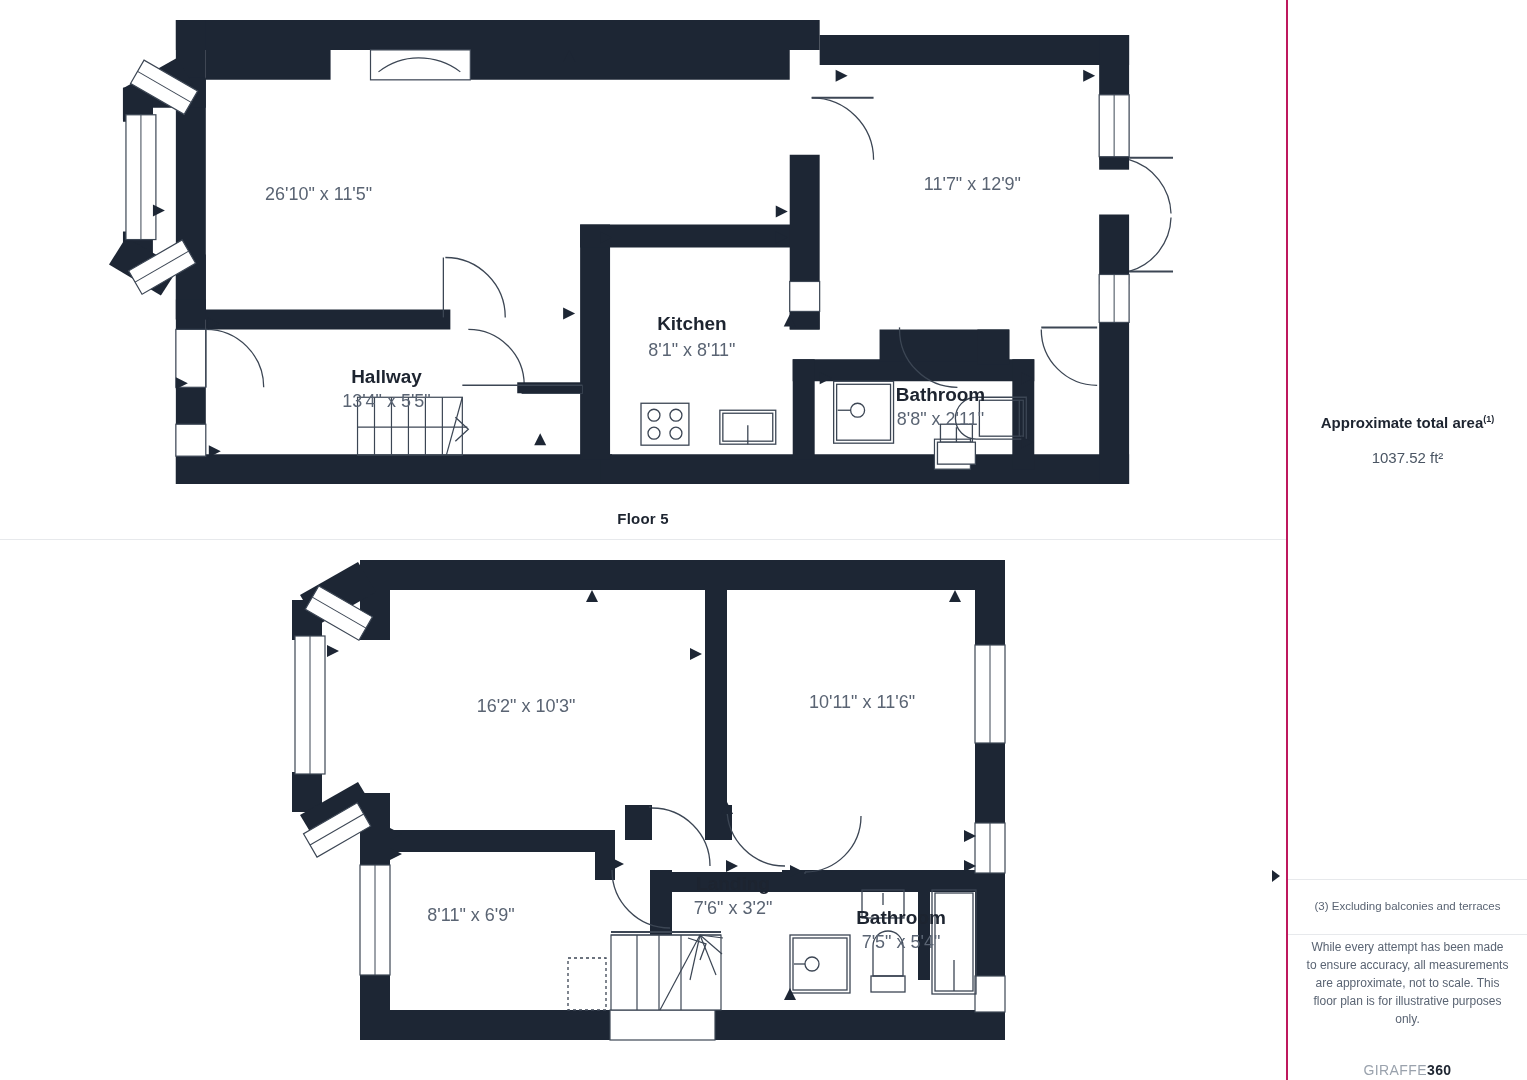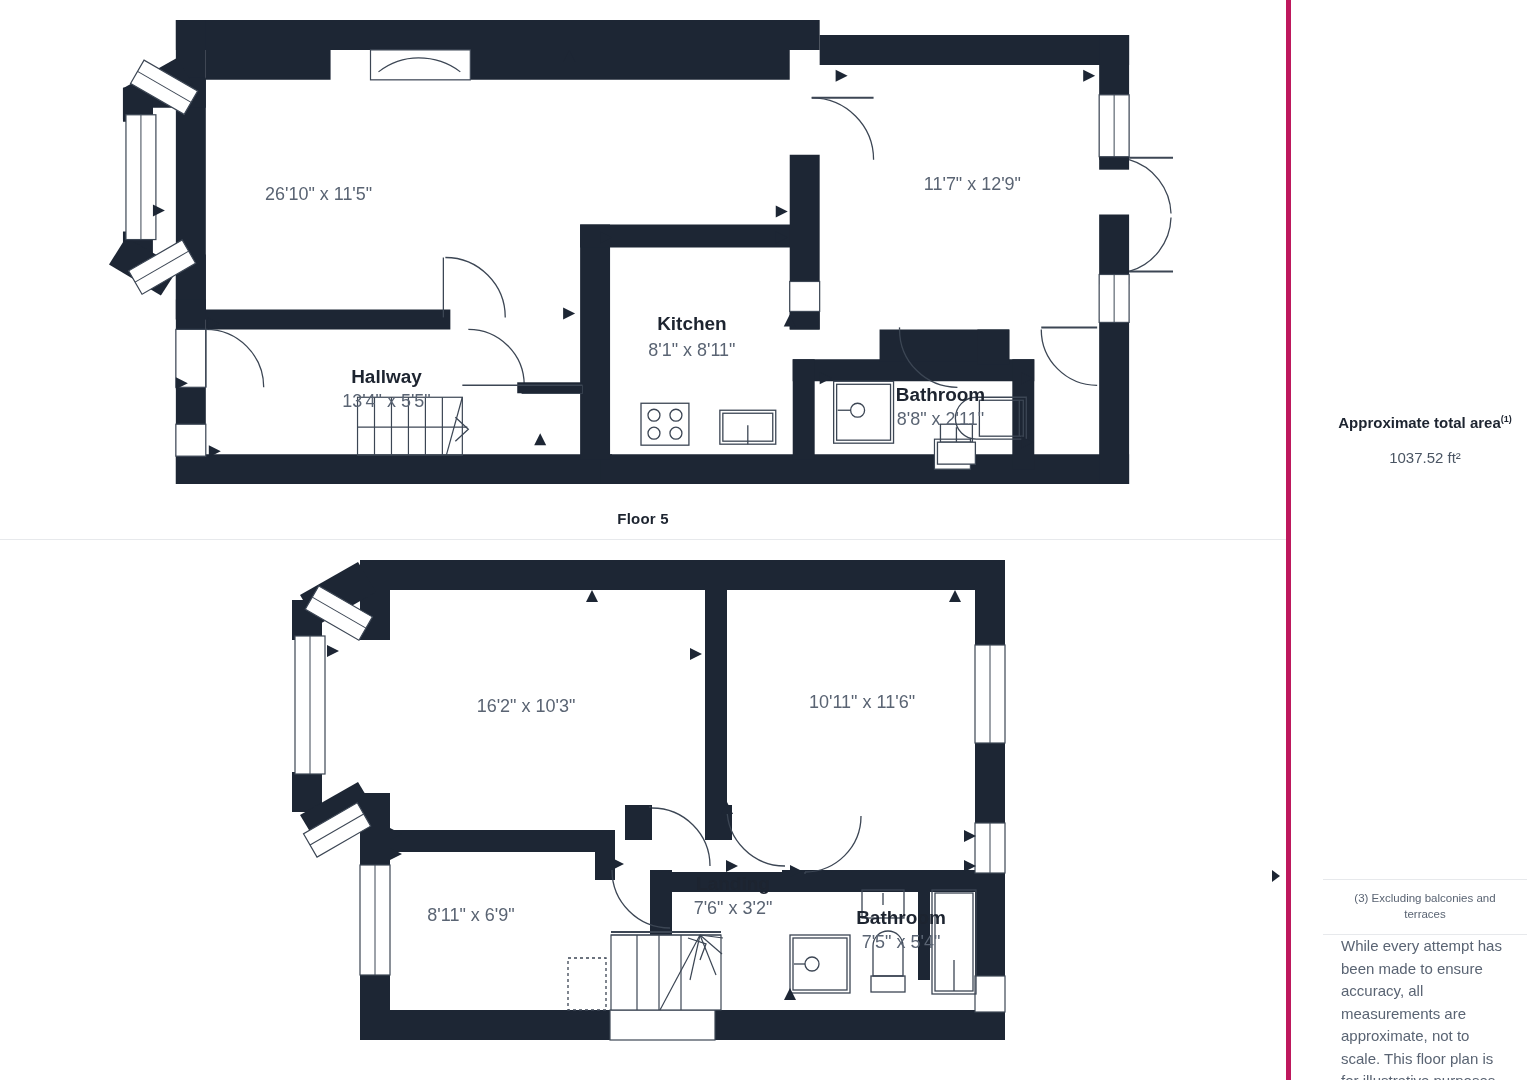--- a/index.html
+++ b/index.html
@@ -43,25 +43,24 @@
     color: #1d2430;
     letter-spacing: 0.2px;
   }
   #floor0-caption { bottom: 12px; }
   #floor1-caption { bottom: 12px; }
 
   
   #sidebar {
     width: 241px;
     height: 1080px;
-    border-left: 5px solid #be185d;
+    border-left: 2px solid #be185d;
     display: flex;
     flex-direction: column;
     background: #fff;
-    padding-left: 32px;
   }
   #area-block {
     flex: 0 0 880px;
     display: flex;
     flex-direction: column;
     justify-content: center;
     align-items: center;
     padding: 0 14px;
     border-bottom: 1px solid #e7e9ec;
   }
@@ -95,23 +94,23 @@
   }
   #disclaimer-block {
     flex: 1 1 auto;
     display: flex;
     flex-direction: column;
     align-items: center;
     justify-content: center;
     padding: 0 18px;
   }
   #disclaimer-text {
-    font-size: 15px;
+    font-size: 12px;
     color: #5a6473;
-    text-align: left;
+    text-align: center;
     line-height: 1.5;
   }
   #brand {
     margin-top: 34px;
     font-size: 14px;
     color: #9aa2ad;
     letter-spacing: 0.4px;
     text-align: center;
   }
   #brand b { color: #1d2430; font-weight: bold; }

